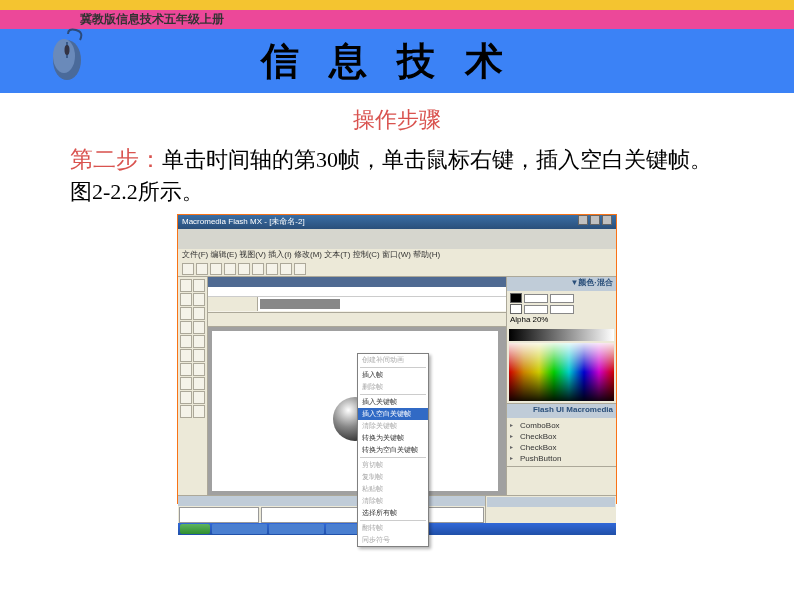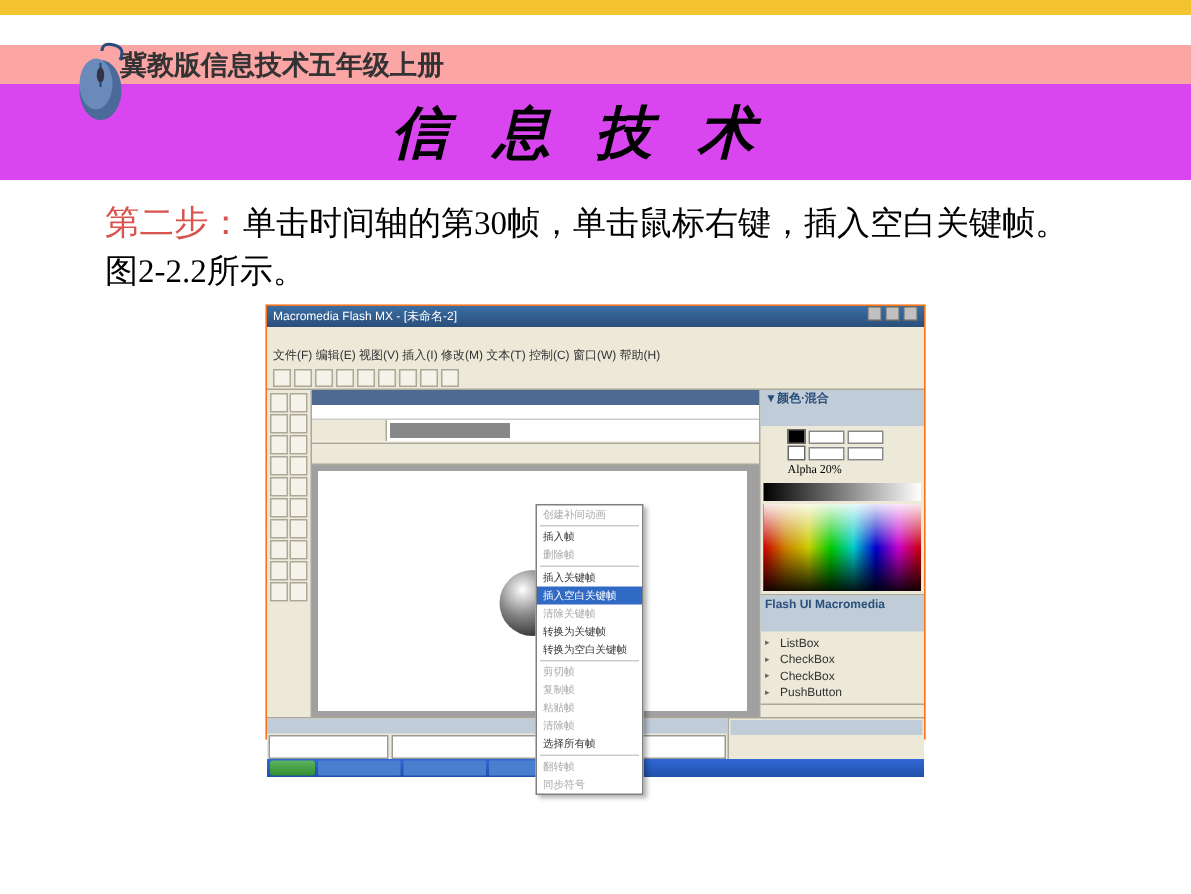--- a/index.html
+++ b/index.html
@@ -10,35 +10,33 @@
       font-family: "SimSun", "Microsoft YaHei", serif;
       overflow: hidden;
       position: relative;
     }
     .top-band {
       width: 100%;
       height: 10px;
       background: #f4c430;
     }
     .header-bar {
-      background: #fca5a5;
+      background: #ec4899;
       padding: 1px 0 1px 80px;
-      font-size: 18px;
+      font-size: 12px;
       font-weight: bold;
       color: #333;
-      margin-top: 20px;
     }
     .title-band {
-      background: #d946ef;
+      background: #3b82f6;
       height: 64px;
       display: flex;
       align-items: center;
       justify-content: center;
       position: relative;
-      font-style: italic;
     }
     .title-text {
       font-size: 38px;
       font-weight: bold;
       letter-spacing: 30px;
       color: #000;
       font-family: "SimHei", sans-serif;
     }
     .mouse-icon {
       position: absolute;
@@ -89,22 +87,23 @@
       line-height: 14px;
       display: flex;
       justify-content: space-between;
     }
     .win-controls { display: flex; gap: 2px; }
     .win-btn { width: 10px; height: 10px; background: #c0c0c0; border: 1px solid #666; }
     .menubar {
       height: 12px;
       background: #ece9d8;
       color: #333;
-      padding: 13px 4px;
+      padding: 0 4px;
       line-height: 12px;
+      margin-top: 20px;
     }
     .toolbar {
       height: 16px;
       background: #ece9d8;
       border-bottom: 1px solid #aca899;
       display: flex;
       gap: 2px;
       padding: 2px 4px;
     }
     .tb-btn { width: 12px; height: 12px; background: #f5f3e9; border: 1px solid #aca899; }
@@ -167,35 +166,35 @@
     .cm-item.dis { color: #aaa; }
     .cm-sep { height: 1px; background: #ccc; margin: 1px 2px; }
     .panels {
       width: 110px;
       background: #ece9d8;
       border-left: 1px solid #aca899;
       display: flex;
       flex-direction: column;
     }
     .panel { border-bottom: 1px solid #aca899; }
-    .panel-head { height: 24px; background: #c0ccd8; padding: 0 3px; line-height: 11px; color: #2a4f7a; font-weight: bold; }
+    .panel-head { height: 14px; background: #c0ccd8; padding: 0 3px; line-height: 11px; color: #2a4f7a; font-weight: bold; text-align: right; }
     .swatch-picker { height: 58px; background: #000; margin: 2px; position: relative; }
     .swatch-picker::before {
       content: "";
       position: absolute; inset: 0;
       background: linear-gradient(to right, red, orange, yellow, lime, cyan, blue, magenta, red);
       opacity: 0.8;
     }
     .swatch-picker::after {
       content: "";
       position: absolute; inset: 0;
       background: linear-gradient(to bottom, rgba(255,255,255,0.9), rgba(255,255,255,0) 50%, rgba(0,0,0,0) 50%, rgba(0,0,0,0.9));
     }
     .gradient-preview { height: 12px; margin: 2px; background: linear-gradient(to right, #000, #fff); }
-    .mixer-controls { padding: 2px 18px; font-family: Liberation Serif, serif; }
+    .mixer-controls { padding: 2px 3px; }
     .mixer-row { display: flex; gap: 2px; align-items: center; margin-bottom: 1px; }
     .mixer-row .sw { width: 12px; height: 10px; background: #000; border: 1px solid #666; }
     .mixer-row .sw.white { background: #fff; }
     .mixer-row .mini { width: 24px; height: 9px; background: #fff; border: 1px solid #888; }
     .components { padding: 2px 3px; }
     .comp-item { padding: 1px 0 1px 10px; color: #333; position: relative; }
     .comp-item::before { content: "▸"; position: absolute; left: 0; font-size: 6px; color: #666; }
     .answers { padding: 2px 3px; }
     .answers-text { font-size: 6px; color: #555; line-height: 1.2; }
     .ans-btn { display: inline-block; padding: 1px 4px; background: #e8e4d6; border: 1px solid #999; margin-top: 2px; }
@@ -248,20 +247,21 @@
     <line x1="17" y1="14" x2="17" y2="30" stroke="#2a4a7a" stroke-width="1.5"></line>
     <ellipse cx="17" cy="22" rx="2.5" ry="5" fill="#334"></ellipse>
   </svg>
 </div>
 
 <div class="title-band">
   <span class="title-text">信息技术</span>
 </div>
 
 <div class="content">
+  <div class="steps-title">操作步骤</div>
   <p class="paragraph">
     <span class="step-label">第二步：</span><span>单击时间轴的第30帧，单击鼠标右键，插入空白关键帧。图2-2.2所示。</span>
   </p>
 
   <div class="figure-wrap">
     <div class="flash-shot">
 
       <div class="titlebar">
         <span>Macromedia Flash MX - [未命名-2]</span>
         <div class="win-controls">
@@ -370,21 +370,21 @@
                   <span>Alpha</span> 
                   <span>20%</span>
                 </div>
             </div>
             <div class="gradient-preview"></div>
             <div class="swatch-picker"></div>
           </div>
           <div class="panel">
             <div class="panel-head">Flash UI Macromedia</div>
             <div class="components">
-              <div class="comp-item">ListBox</div>
+              <div class="comp-item">ComboBox</div>
               <div class="comp-item">CheckBox</div>
               <div class="comp-item">CheckBox</div>
               <div class="comp-item">PushButton</div>
             </div>
           </div>
         </div>
       </div>
 
       <div class="bottom-area">
         <div class="actions-panel">

